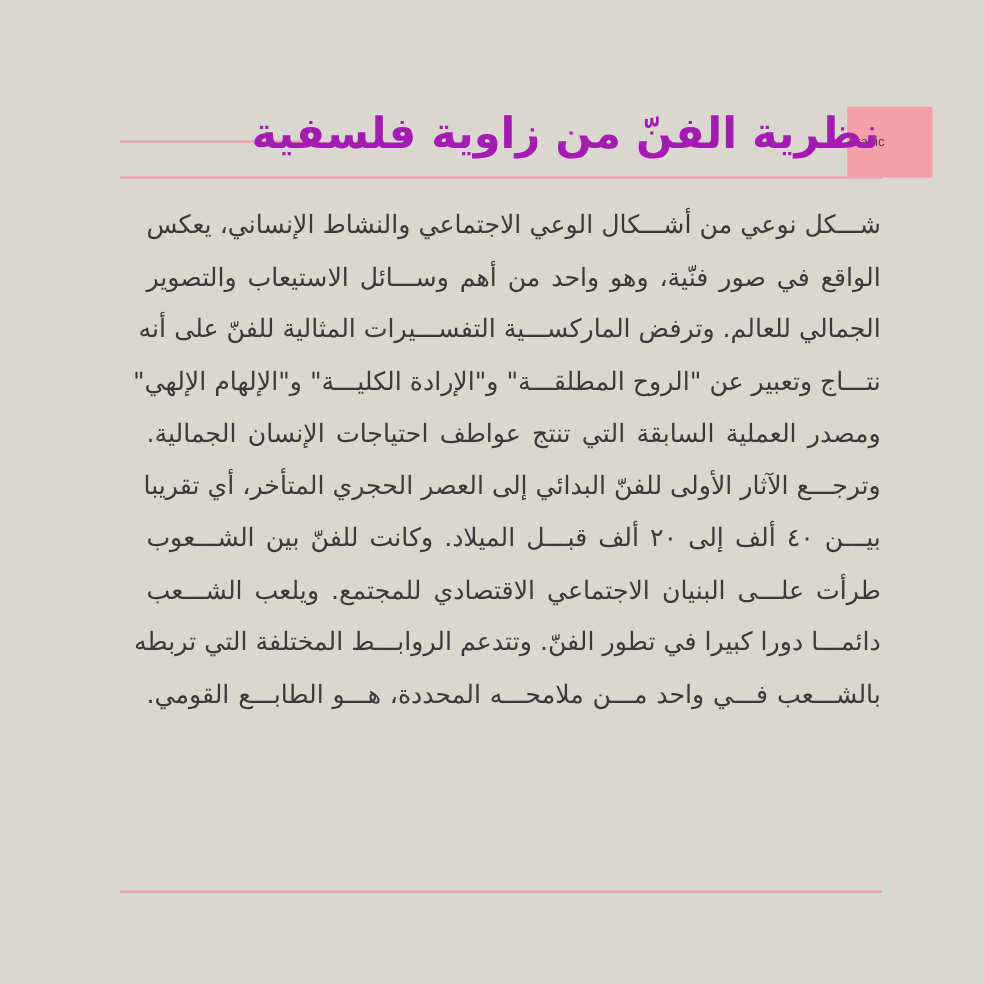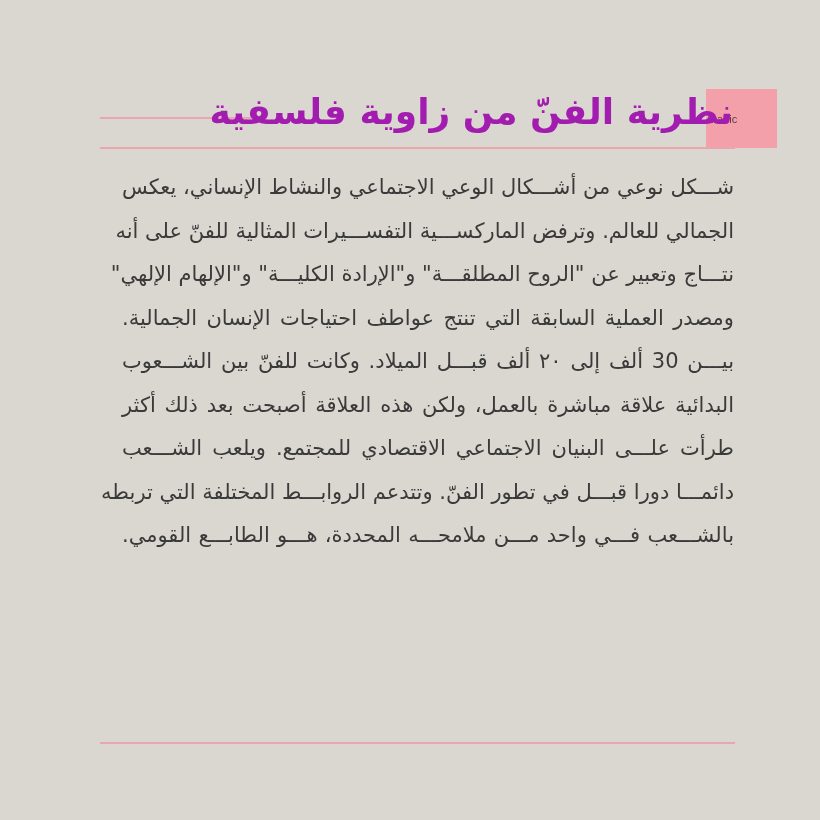--- a/index.html
+++ b/index.html
@@ -78,24 +78,25 @@
   <div class="lang-tag">
     <span>Arabic</span>
   </div>
 
   <div class="rule rule-top"></div>
   <h1 class="title" style="margin:0;">نظرية الفنّ من زاوية فلسفية</h1>
   <div class="rule rule-title"></div>
 
   <div class="body">
     <span class="line">شـــكل نوعي من أشـــكال الوعي الاجتماعي والنشاط الإنساني، يعكس</span>
+    <span class="line">الواقع في صور فنّية، وهو واحد من أهم وســـائل الاستيعاب والتصوير</span>
     <span class="line">الجمالي للعالم. وترفض الماركســـية التفســـيرات المثالية للفنّ على أنه</span>
     <span class="line">نتـــاج وتعبير عن "الروح المطلقـــة" و"الإرادة الكليـــة" و"الإلهام الإلهي"</span>
     <span class="line">ومصدر العملية السابقة التي تنتج عواطف احتياجات الإنسان الجمالية.</span>
-    <span class="line">بيـــن 30 ألف إلى ٢٠ ألف قبـــل الميلاد. وكانت للفنّ بين الشـــعوب</span>
-    <span class="line">البدائية علاقة مباشرة بالعمل، ولكن هذه العلاقة أصبحت بعد ذلك أكثر</span>
+    <span class="line">وترجـــع الآثار الأولى للفنّ البدائي إلى العصر الحجري المتأخر، أي تقريبا</span>
+    <span class="line">بيـــن ٤٠ ألف إلى ٢٠ ألف قبـــل الميلاد. وكانت للفنّ بين الشـــعوب</span>
     <span class="line">طرأت علـــى البنيان الاجتماعي الاقتصادي للمجتمع. ويلعب الشـــعب</span>
-    <span class="line">دائمـــا دورا قبـــل في تطور الفنّ. وتتدعم الروابـــط المختلفة التي تربطه</span>
+    <span class="line">دائمـــا دورا كبيرا في تطور الفنّ. وتتدعم الروابـــط المختلفة التي تربطه</span>
     <span class="line">بالشـــعب فـــي واحد مـــن ملامحـــه المحددة، هـــو الطابـــع القومي.</span>
   </div>
 
   <div class="rule rule-bottom"></div>
 </div>
 
 </body></html>

